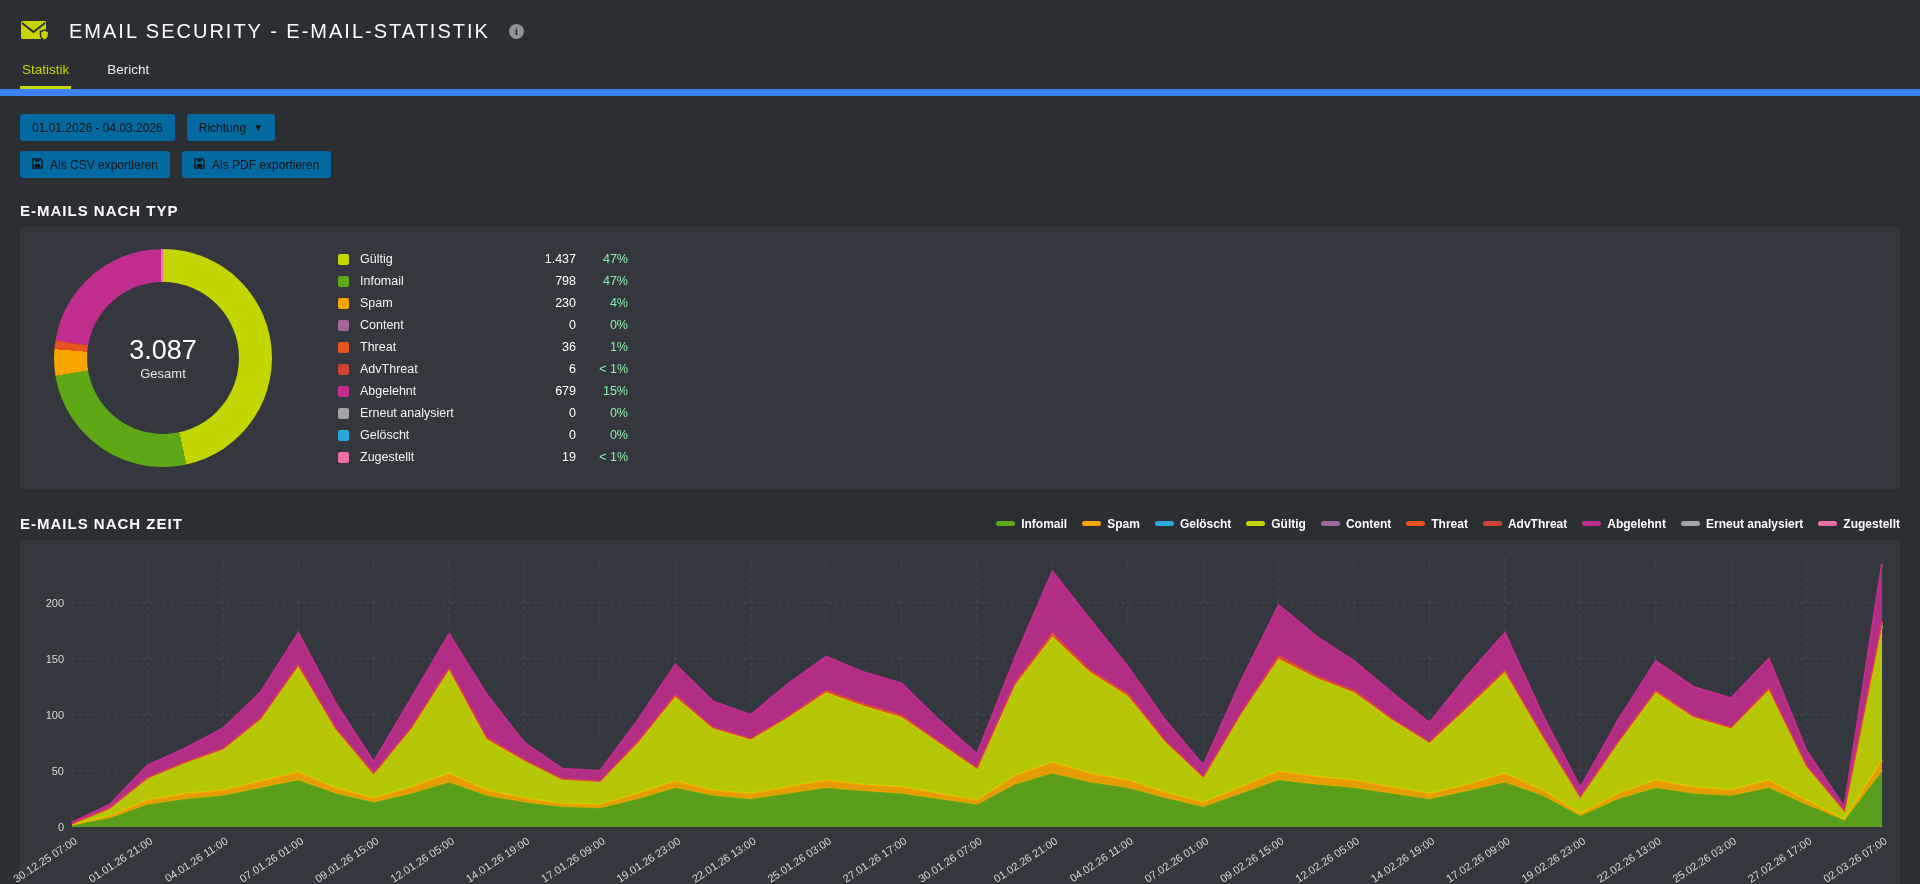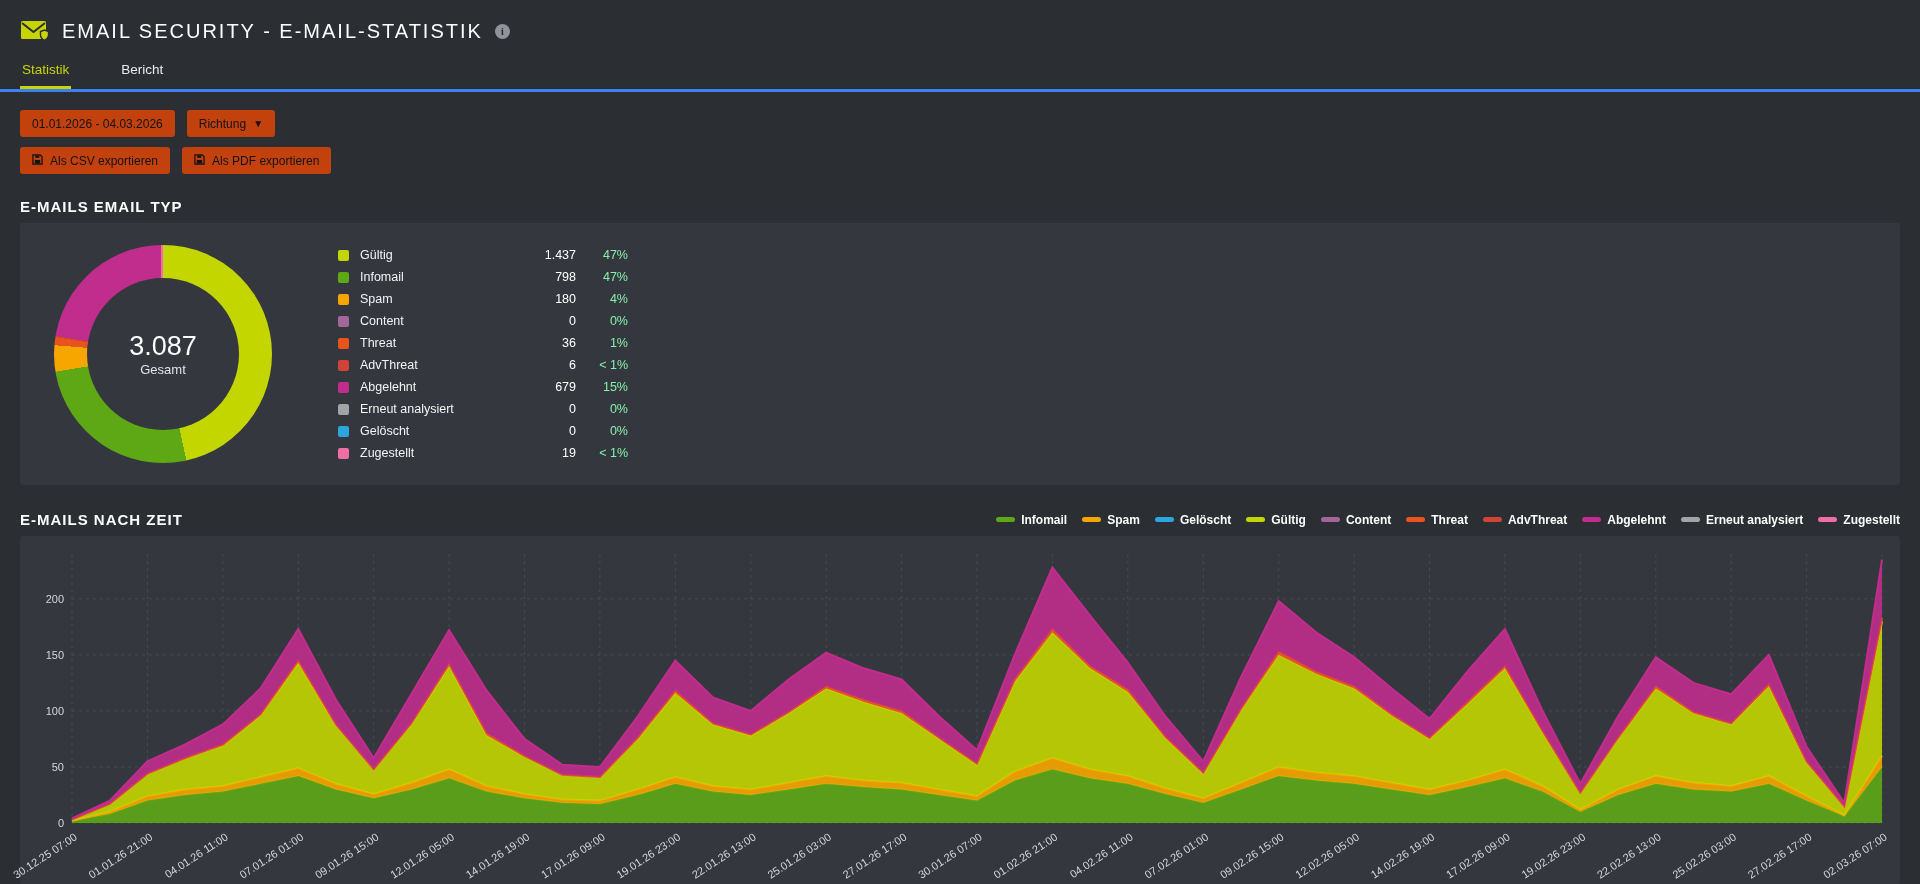--- a/index.html
+++ b/index.html
@@ -4,38 +4,38 @@
 <style>
   * { margin:0; padding:0; box-sizing:border-box; }
   html,body { width:1920px; height:884px; }
   body {
     background:#2b2e33;
     color:#fff;
     font-family:"Liberation Sans", sans-serif;
     overflow:hidden;
   }
   
-  .header { display:flex; align-items:center; gap:12px; padding:16px 20px 0 20px; height:46px; }
+  .header { display:flex; align-items:center; gap:19px; padding:16px 20px 0 20px; height:46px; }
   .app-icon { display:flex; align-items:center; }
   .page-title { font-size:20px; font-weight:400; letter-spacing:2px; color:#fdfdfd; }
   .info-badge {
     width:15px; height:15px; border-radius:50%; background:#90939a; color:#26282c;
     font-size:10px; font-weight:bold; display:flex; align-items:center; justify-content:center;
     font-family:"Liberation Serif", serif; cursor:pointer;
   }
   
-  .tabs { display:flex; gap:48px; padding:0 20px; margin-top:12px; border-bottom:3px solid #3b82f6; }
+  .tabs { display:flex; gap:34px; padding:0 20px; margin-top:12px; border-bottom:7px solid #3b82f6; }
   .tab { font-size:13.5px; color:#e9eaeb; padding:4px 2px 9px 2px; cursor:pointer; border-bottom:3px solid transparent; }
   .tab.active { color:#c8d400; border-bottom-color:#c8d400; }
   
   .toolbar { display:flex; gap:12px; padding:0 20px; }
   .toolbar.row1 { margin-top:18px; }
   .toolbar.row2 { margin-top:10px; }
   .btn {
-    background:#c2410c; color:#141414; border:none; border-radius:3px;
+    background:#0369a1; color:#141414; border:none; border-radius:3px;
     font-family:"Liberation Sans", sans-serif; font-size:12px;
     padding:6px 12px; display:flex; align-items:center; gap:7px; cursor:pointer; height:27px;
   }
   .btn .caret { font-size:10px; }
   
   .section-title { font-size:15px; font-weight:700; letter-spacing:1px; color:#fdfdfd; }
   .title-block { padding:0 20px; margin-top:24px; margin-bottom:8px; }
   .panel { background:#34373d; border-radius:3px; margin:0 20px; }
   
   .type-panel { height:262px; display:flex; align-items:center; padding:20px 26px; }
@@ -112,21 +112,21 @@
           <path d="M1 1 H9 L11 3 V11 H1 Z" fill="none" stroke="#141414" stroke-width="1.4"></path>
           <rect x="3" y="6.5" width="6" height="4" fill="#141414"></rect>
           <rect x="3.5" y="1.5" width="4.5" height="2.6" fill="#141414"></rect>
         </svg>
     </span>
     <span>Als PDF exportieren</span>
   </button>
 </div>
 
 <div class="title-block">
-  <h2 class="section-title">E-MAILS EMAIL TYP</h2>
+  <h2 class="section-title">E-MAILS NACH TYP</h2>
 </div>
 <section class="panel type-panel">
   <div class="donut-wrap">
     <div class="donut" id="donut" style="background: conic-gradient(rgb(195, 214, 0) 0%, rgb(195, 214, 0) 46.55%, rgb(94, 168, 22) 46.55%, rgb(94, 168, 22) 72.4%, rgb(247, 166, 0) 72.4%, rgb(247, 166, 0) 76.29%, rgb(233, 83, 29) 76.29%, rgb(233, 83, 29) 77.46%, rgb(207, 68, 54) 77.46%, rgb(207, 68, 54) 77.65%, rgb(192, 45, 140) 77.65%, rgb(192, 45, 140) 99.65%, rgb(238, 110, 166) 99.65%, rgb(238, 110, 166) 100%);"></div>
     <div class="donut-hole">
       <div class="donut-total">3.087</div>
       <div class="donut-caption">Gesamt</div>
     </div>
   </div>
   <div class="type-legend" id="type-legend">
@@ -138,21 +138,21 @@
       </div>
       <div class="tl-row">
         <span class="sw" style="background:#5ea816"></span>
         <span class="tl-label">Infomail</span>
         <span class="tl-val">798</span>
         <span class="tl-pct">47%</span>
       </div>
       <div class="tl-row">
         <span class="sw" style="background:#f7a600"></span>
         <span class="tl-label">Spam</span>
-        <span class="tl-val">180</span>
+        <span class="tl-val">230</span>
         <span class="tl-pct">4%</span>
       </div>
       <div class="tl-row">
         <span class="sw" style="background:#a3669c"></span>
         <span class="tl-label">Content</span>
         <span class="tl-val">0</span>
         <span class="tl-pct">0%</span>
       </div>
       <div class="tl-row">
         <span class="sw" style="background:#e9531d"></span>

